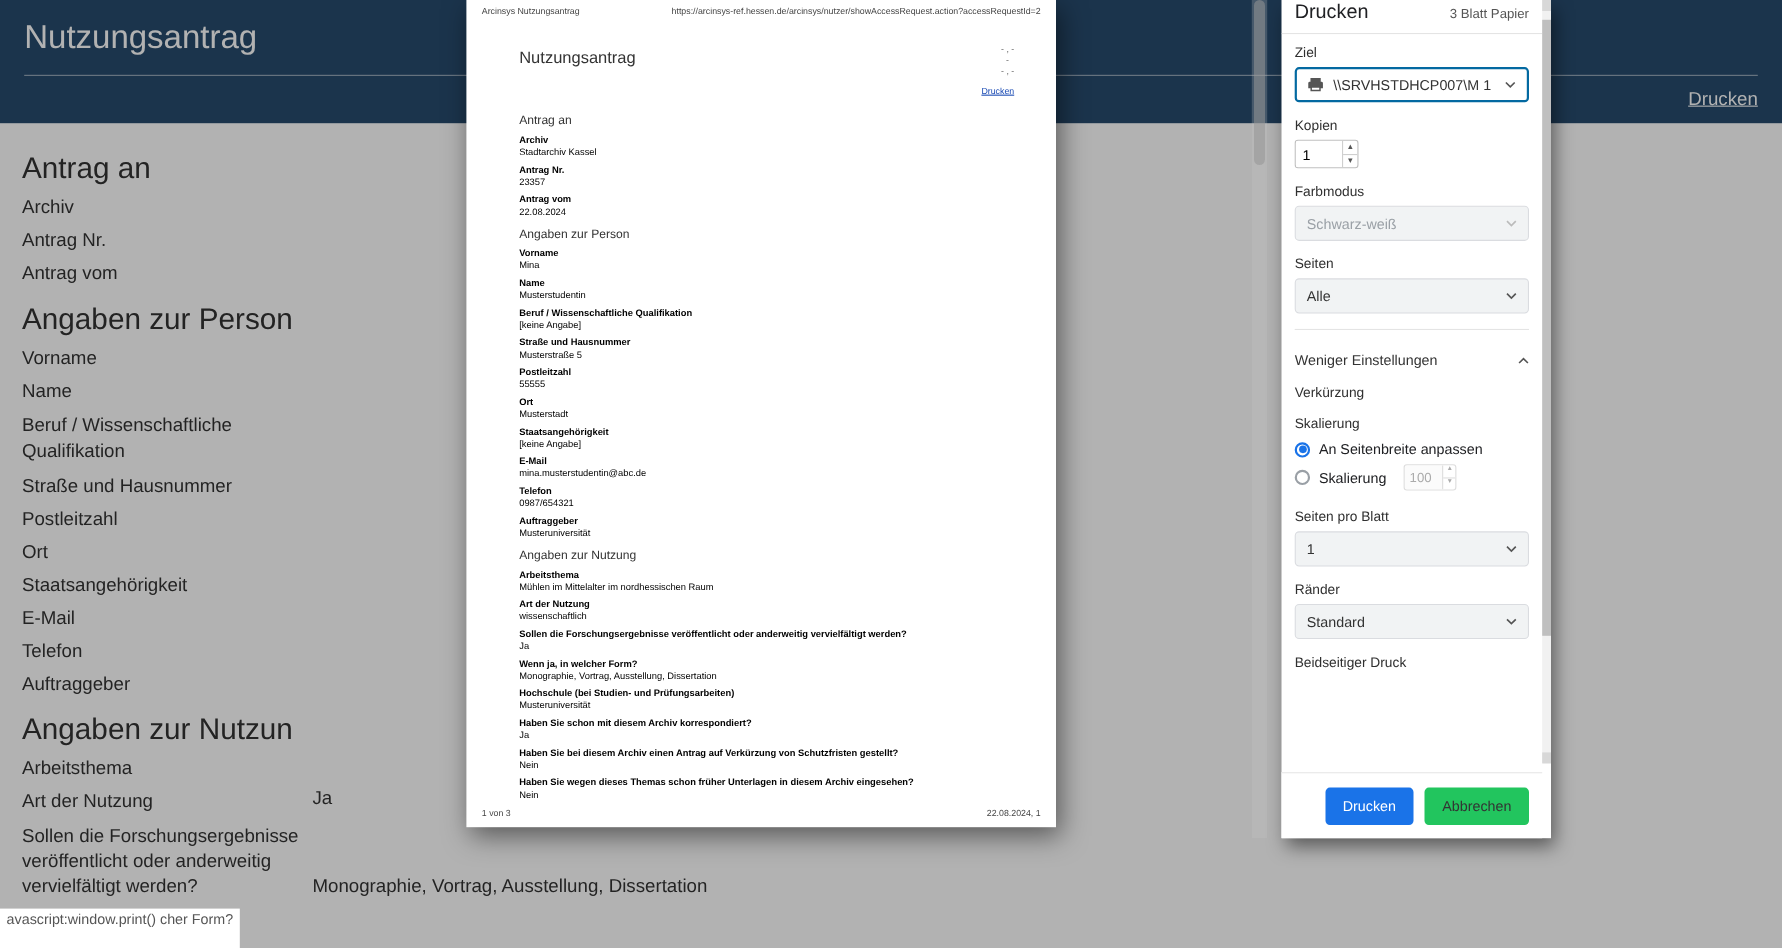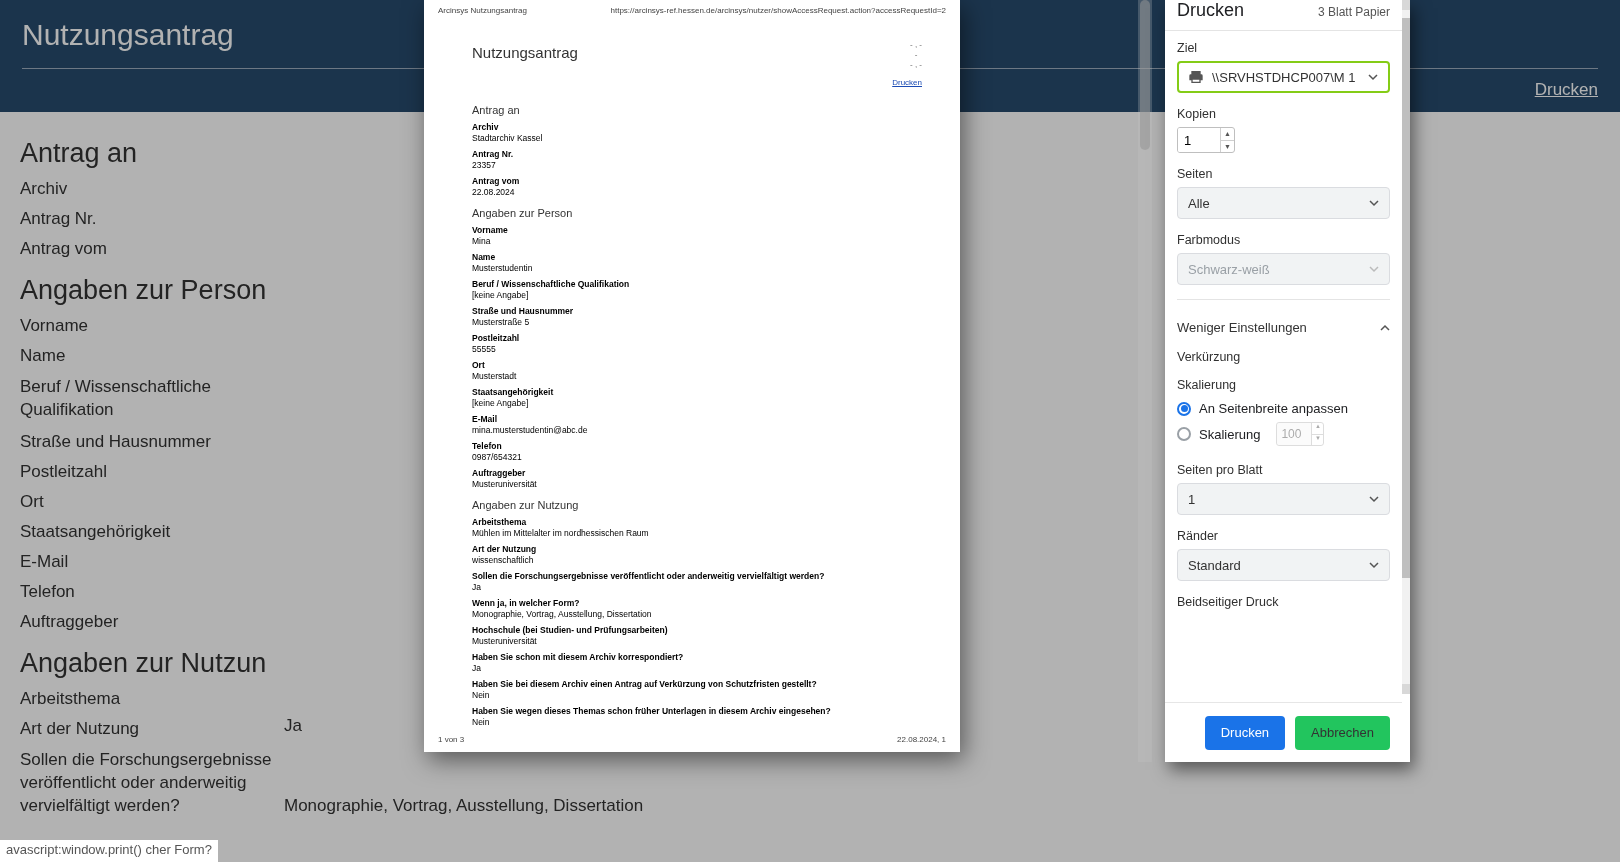--- a/index.html
+++ b/index.html
@@ -9,21 +9,21 @@
 .overlay{position:absolute;left:0;top:0;right:0;height:862px;background:rgba(0,0,0,.30)}
 .bluebar{position:absolute;left:0;top:0;right:0;height:112px;background:#274b6d}
 .bluebar .title{position:absolute;left:22px;top:18px;color:#fff;font-size:30px;font-weight:300}
 .bluebar .rule{position:absolute;left:22px;right:22px;top:68px;height:1px;background:rgba(255,255,255,.55)}
 .bluebar .printlink{position:absolute;right:22px;top:80px;color:#fff;font-size:17px;text-decoration:underline}
 .bgcol{position:absolute;left:20px;top:126px;width:260px}
 .bgcol .h2{font-size:27px;font-weight:400;color:#333;margin-top:12px}
 .bgcol .itm{font-size:17px;color:#333;margin-top:10px}
 .bgright{position:absolute;left:284px;top:716px;font-size:17px;color:#333}
 .bgright2{position:absolute;left:284px;top:796px;font-size:17px;color:#333}
-.jsstatus{position:absolute;left:0;bottom:0;height:22px;padding:2px 6px;background:#fff;color:#555;font-size:13px}
+.jsstatus{position:absolute;left:0;bottom:0;height:36px;padding:2px 6px;background:#fff;color:#555;font-size:13px}
 
 .sheetwrap{position:absolute;left:424px;top:0;width:434px;height:762px;filter:drop-shadow(4px 8px 12px rgba(0,0,0,.5))}
 .sheet{background:#fff;width:536px;height:752px;position:relative;font-size:9px;color:#000}
 .sheet .hdr-l{position:absolute;left:14px;top:6px;font-size:8px;color:#444}
 .sheet .hdr-r{position:absolute;right:14px;top:6px;font-size:8px;color:#444}
 .sheet .topright{position:absolute;right:38px;top:40px;text-align:center;line-height:10px;font-size:8px;color:#666}
 .sheet .doctitle{position:absolute;left:48px;top:44px;font-size:15px;color:#333}
 .sheet .linkprint{position:absolute;right:38px;top:78px;color:#1b4bb4;font-size:8px;text-decoration:underline}
 .sheet .body{position:absolute;left:48px;top:98px;right:38px}
 .sheet .sec{font-size:11px;color:#333;margin:6px 0 4px}
@@ -39,21 +39,21 @@
 .dlg-scrollbar{position:absolute;right:0;top:0;width:8px;bottom:68px;background:#f1f1f1}
 .dlg-scrollbar .arrow{position:absolute;left:0;width:8px;height:10px;background:#d8d8d8}
 .dlg-scrollbar .thumb{position:absolute;left:0;top:18px;width:8px;height:560px;background:#bfbfbf}
 .dlg .head{display:flex;justify-content:space-between;align-items:baseline;padding:0 12px;height:28px}
 .dlg .head .t{font-size:18px;font-weight:400}
 .dlg .head .s{font-size:12px;color:#555}
 .dlg .divider{height:1px;background:#e4e4e4;margin:2px 0 10px}
 .dlg .group{padding:0 12px;margin-bottom:14px}
 .dlg .glabel{font-size:12.5px;color:#303030;margin-bottom:6px}
 .select{position:relative;height:32px;border:1px solid #dadce0;border-radius:4px;background:#f1f3f4;display:flex;align-items:center;padding:0 28px 0 10px;font-size:13px;color:#333}
-.select.focused{border:2px solid #84cc16;background:#fff;padding:0 27px 0 9px}
+.select.focused{border:2px solid #0369a1;background:#fff;padding:0 27px 0 9px}
 .select .chev{position:absolute;right:10px;top:50%;width:10px;height:10px;margin-top:-5px}
 .select .chev svg{display:block}
 .select.disabled{color:#9aa0a6}
 .num{display:inline-flex;align-items:center;height:26px;border:1px solid #bfbfbf;border-radius:3px;overflow:hidden}
 .num input{width:42px;height:24px;border:none;padding:0 6px;font-size:13px;outline:none}
 .num .spin{width:14px;height:24px;display:flex;flex-direction:column;border-left:1px solid #cfcfcf}
 .num .spin div{flex:1;font-size:7px;line-height:11px;text-align:center;color:#555;border-bottom:1px solid #cfcfcf}
 .num .spin div:last-child{border-bottom:none}
 .section-divider{height:1px;background:#e4e4e4;margin:2px 12px 12px}
 .collapse-row{display:flex;justify-content:space-between;align-items:center;padding:0 12px;height:30px;font-size:13px;color:#333}
@@ -204,38 +204,38 @@
       <div class="num">
         <input value="1" style="">
         <div class="spin">
             <div>▲</div>
             <div>▼</div>
           </div>
       </div>
     </div>
 
     <div class="group">
+      <div class="glabel">Farbmodus</div>
+      <div class="select disabled">
+        <span>Schwarz-weiß</span>
+        <span class="chev">
+            <svg width="10" height="10" viewBox="0 0 10 10">
+              <path d="M1 3l4 4 4-4" stroke="#bbb" stroke-width="1.5" fill="none"></path>
+            </svg>
+          </span>
+      </div>
+    </div>
+
+    <div class="group">
       <div class="glabel">Seiten</div>
       <div class="select">
         <span>Alle</span>
         <span class="chev">
             <svg width="10" height="10" viewBox="0 0 10 10">
               <path d="M1 3l4 4 4-4" stroke="#555" stroke-width="1.5" fill="none"></path>
-            </svg>
-          </span>
-      </div>
-    </div>
-
-    <div class="group">
-      <div class="glabel">Farbmodus</div>
-      <div class="select disabled">
-        <span>Schwarz-weiß</span>
-        <span class="chev">
-            <svg width="10" height="10" viewBox="0 0 10 10">
-              <path d="M1 3l4 4 4-4" stroke="#bbb" stroke-width="1.5" fill="none"></path>
             </svg>
           </span>
       </div>
     </div>
 
     <div class="section-divider"></div>
     <div class="collapse-row">
       <span>Weniger Einstellungen</span>
       <span class="chev"><svg width="10" height="10" viewBox="0 0 10 10">
             <path d="M1 3l4 4 4-4" stroke="#555" stroke-width="1.5" fill="none"></path>

